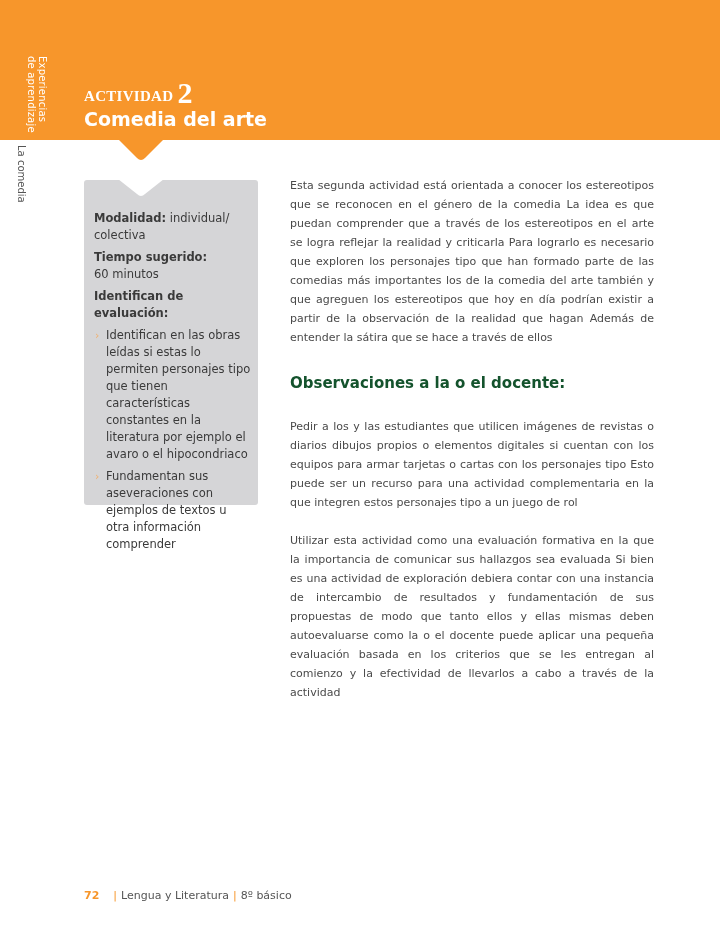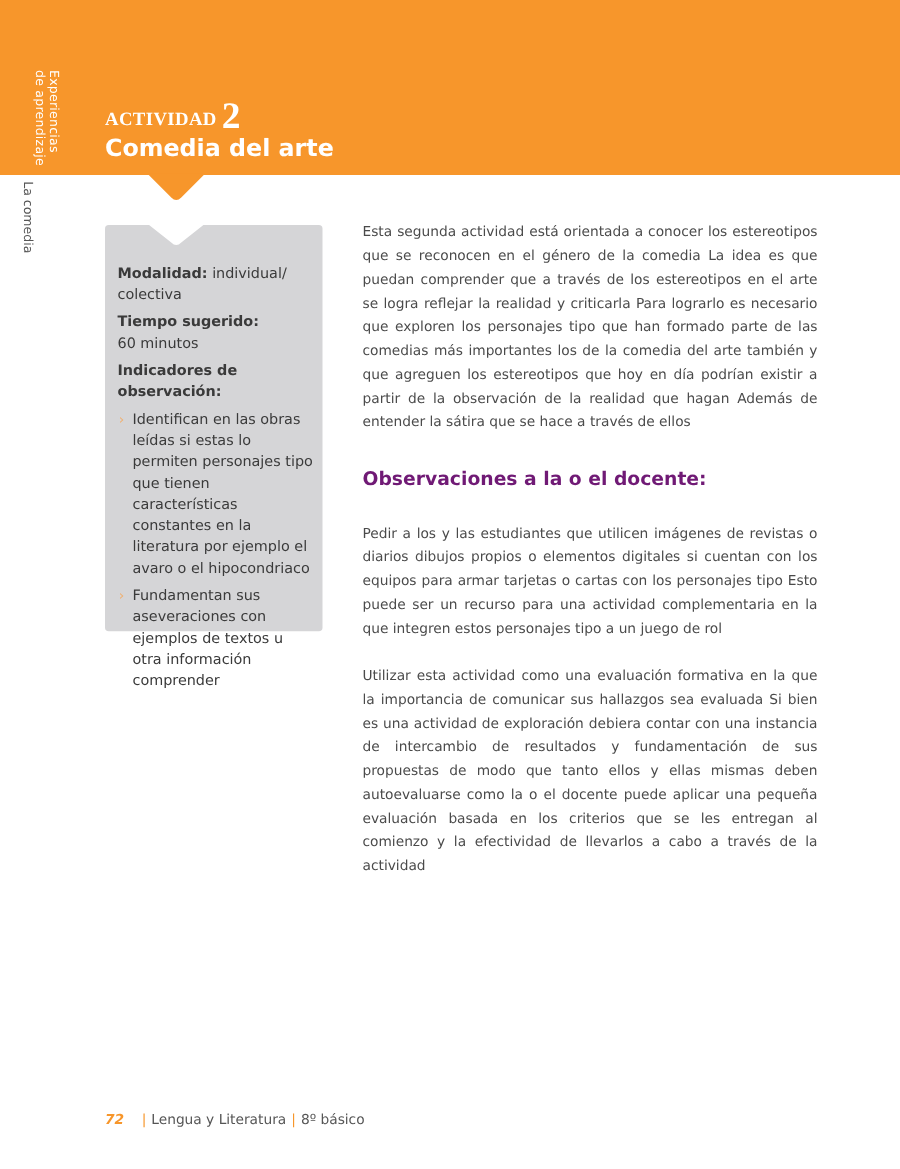--- a/index.html
+++ b/index.html
@@ -65,27 +65,27 @@
   .info-content li { position: relative; padding-left: 12px; margin-bottom: 5px; }
   .info-content li .bullet {
     position: absolute; left: 1px; top: 0; color: #f0b070; font-size: 11px;
   }
   .main-text {
     position: absolute; left: 290px; top: 176px; width: 364px;
     font-size: 11px; line-height: 19px; color: #4a4a4a; text-align: justify;
   }
   .main-text p { margin: 0 0 19px 0; }
   .section-heading {
-    color: #701a75; font-weight: bold; font-size: 15px; line-height: 20px;
+    color: #14532d; font-weight: bold; font-size: 15px; line-height: 20px;
     margin: 26px 0 24px 0 !important; text-align: left;
   }
   .footer {
     position: absolute; left: 84px; top: 889px; font-size: 11px; color: #555555;
   }
-  .footer .page-num { color: #f7962b; font-weight: bold; margin-right: 10px; font-style: italic; }
+  .footer .page-num { color: #f7962b; font-weight: bold; margin-right: 10px; }
   .footer .sep { color: #f7962b; margin: 0 4px; }
 </style>
 </head>
 <body>
 
 <div class="header-band"></div>
 <svg class="header-notch" viewBox="0 0 46 22">
   <path d="M0 0 H46 L27 19 Q23 23 19 19 Z" fill="#f7962b"></path>
 </svg>
 
@@ -104,21 +104,21 @@
 </div>
 <div class="activity-title">Comedia del arte</div>
 
 <div class="info-box"></div>
 <svg class="info-notch" viewBox="0 0 46 18">
   <path d="M0 0 H46 L27 15 Q23 19 19 15 Z" fill="#ffffff"></path>
 </svg>
 <div class="info-content">
   <p><b>Modalidad:</b><span> individual/ colectiva</span></p>
   <p><b>Tiempo sugerido:</b><br><span>60 minutos</span></p>
-  <p><b>Indicadores de observación:</b></p>
+  <p><b>Identifican de evaluación:</b></p>
   <ul>
     <li><span class="bullet">›</span><span>Identifican en las obras leídas si estas lo permiten personajes tipo que tienen características constantes en la literatura por ejemplo el avaro o el hipocondriaco</span></li>
     <li><span class="bullet">›</span><span>Fundamentan sus aseveraciones con ejemplos de textos u otra información comprender</span></li>
   </ul>
 </div>
 
 <div class="main-text">
   <p>Esta segunda actividad está orientada a conocer los estereotipos que se reconocen en el género de la comedia La idea es que puedan comprender que a través de los estereotipos en el arte se logra reflejar la realidad y criticarla Para lograrlo es necesario que exploren los personajes tipo que han formado parte de las comedias más importantes los de la comedia del arte también y que agreguen los estereotipos que hoy en día podrían existir a partir de la observación de la realidad que hagan Además de entender la sátira que se hace a través de ellos</p>
   <p class="section-heading">Observaciones a la o el docente:</p>
   <p>Pedir a los y las estudiantes que utilicen imágenes de revistas o diarios dibujos propios o elementos digitales si cuentan con los equipos para armar tarjetas o cartas con los personajes tipo Esto puede ser un recurso para una actividad complementaria en la que integren estos personajes tipo a un juego de rol</p>

